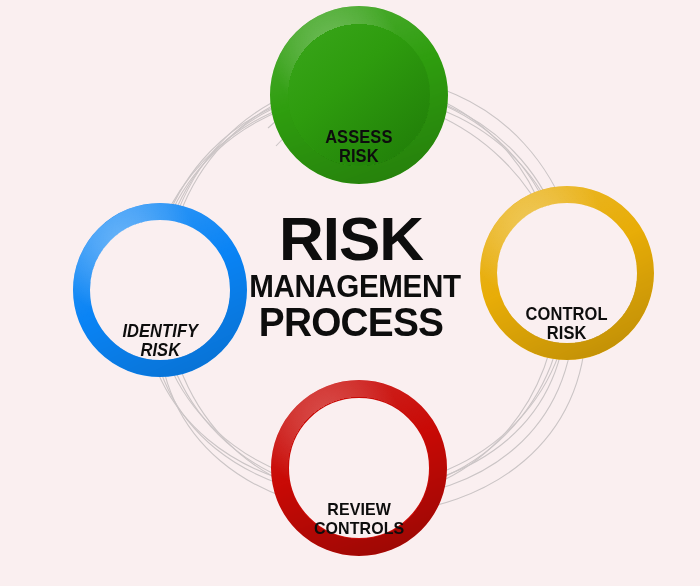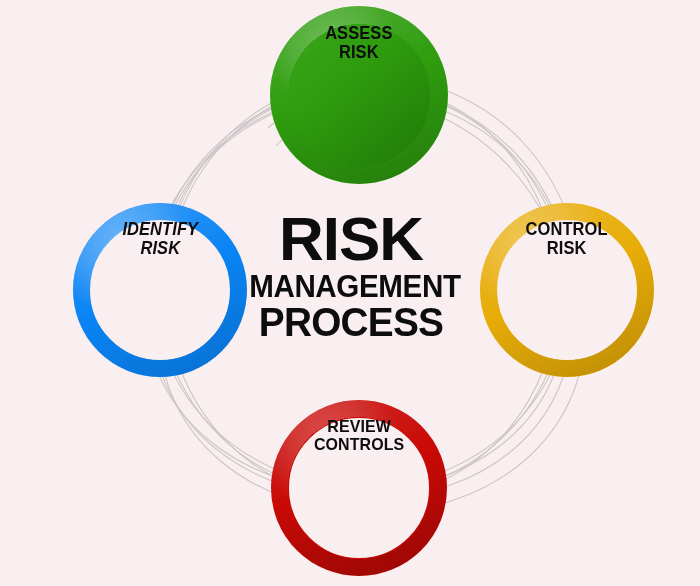--- a/index.html
+++ b/index.html
@@ -24,21 +24,21 @@
     left: 0;
     top: 0;
     width: 700px;
     height: 586px;
   }
   .node {
     position: absolute;
     border-radius: 50%;
     box-sizing: border-box;
     display: flex;
-    align-items: flex-start;
+    align-items: flex-end;
     justify-content: center;
     background: #faeff0;
   }
   .node .label {
     text-align: center;
     font-weight: bold;
     color: #0d0d0d;
     line-height: 1.08;
     letter-spacing: 0.1px;
     white-space: pre-line;
@@ -60,29 +60,29 @@
     left: 73px;
     top: 203px;
     width: 174px;
     height: 174px;
     border: 17px solid #0a84f5;
     font-style: italic;
   }
   
   #node-control {
     left: 480px;
-    top: 203px;
+    top: 186px;
     width: 174px;
     height: 174px;
     border: 17px solid #e8ad08;
   }
   
   #node-review {
     left: 271px;
-    top: 400px;
+    top: 380px;
     width: 176px;
     height: 176px;
     border: 18px solid #c90a06;
   }
 
   
   .ring-shade {
     position: absolute;
     inset: -18px;
     border-radius: 50%;

